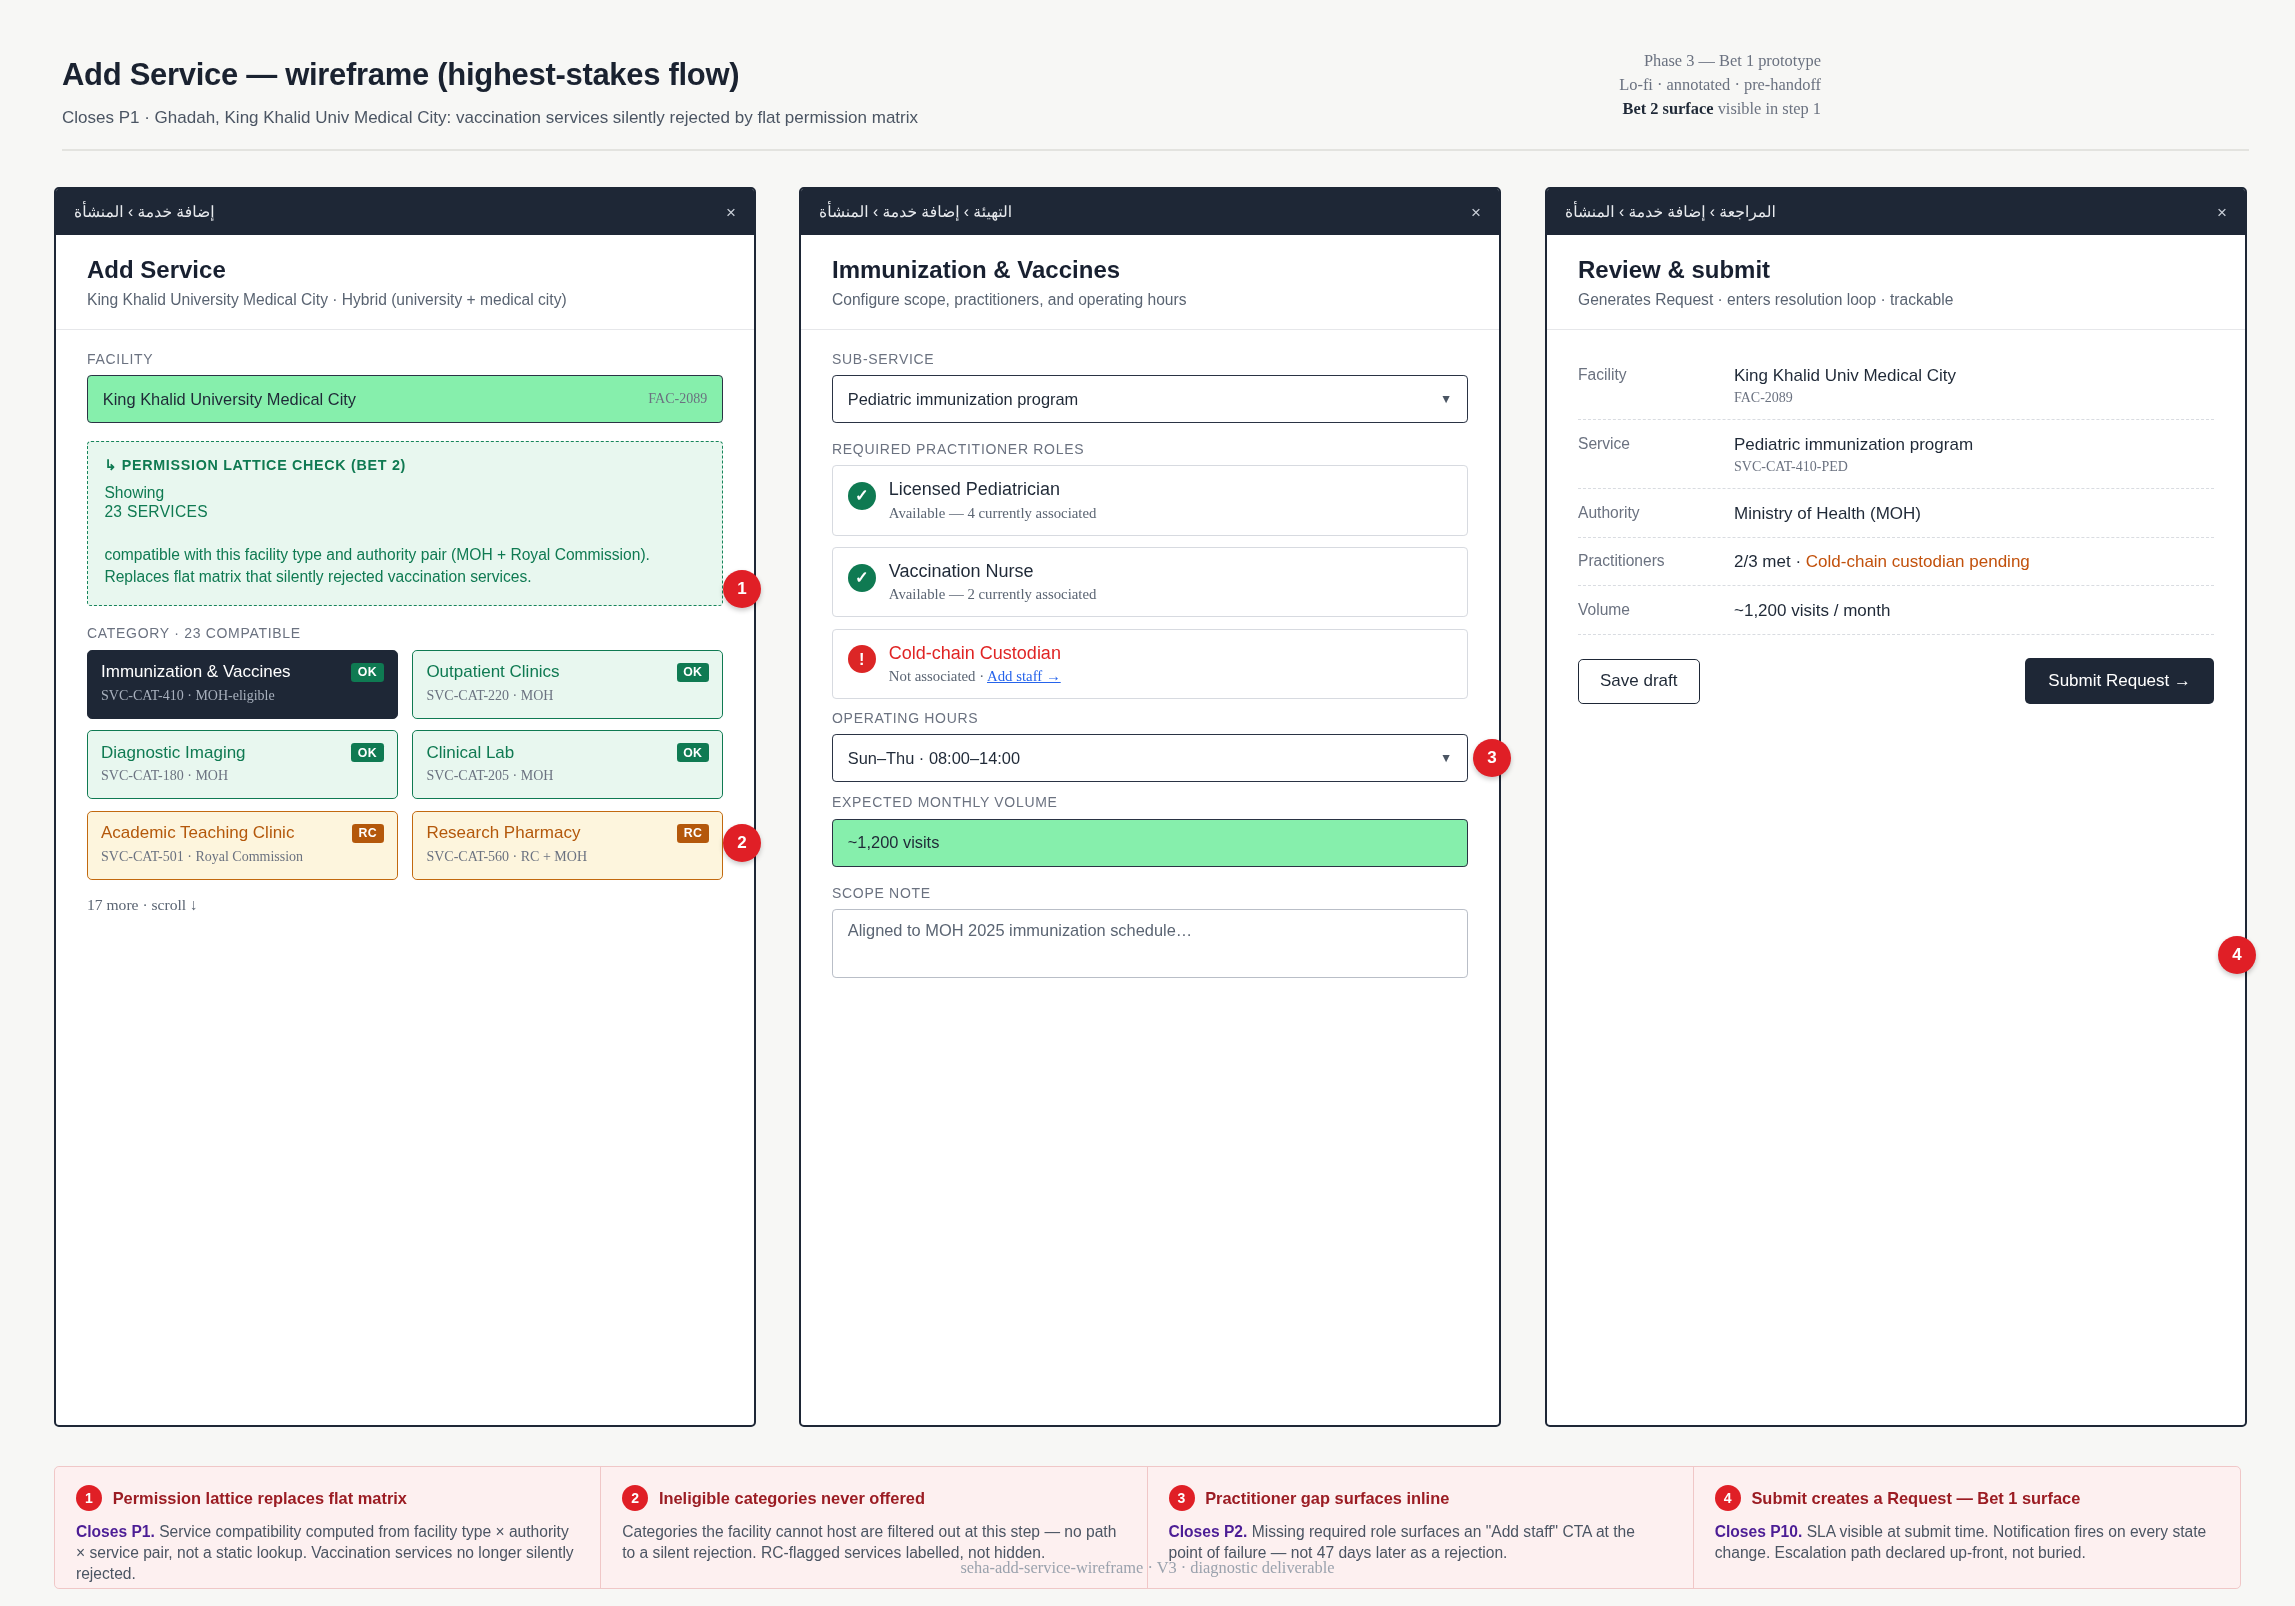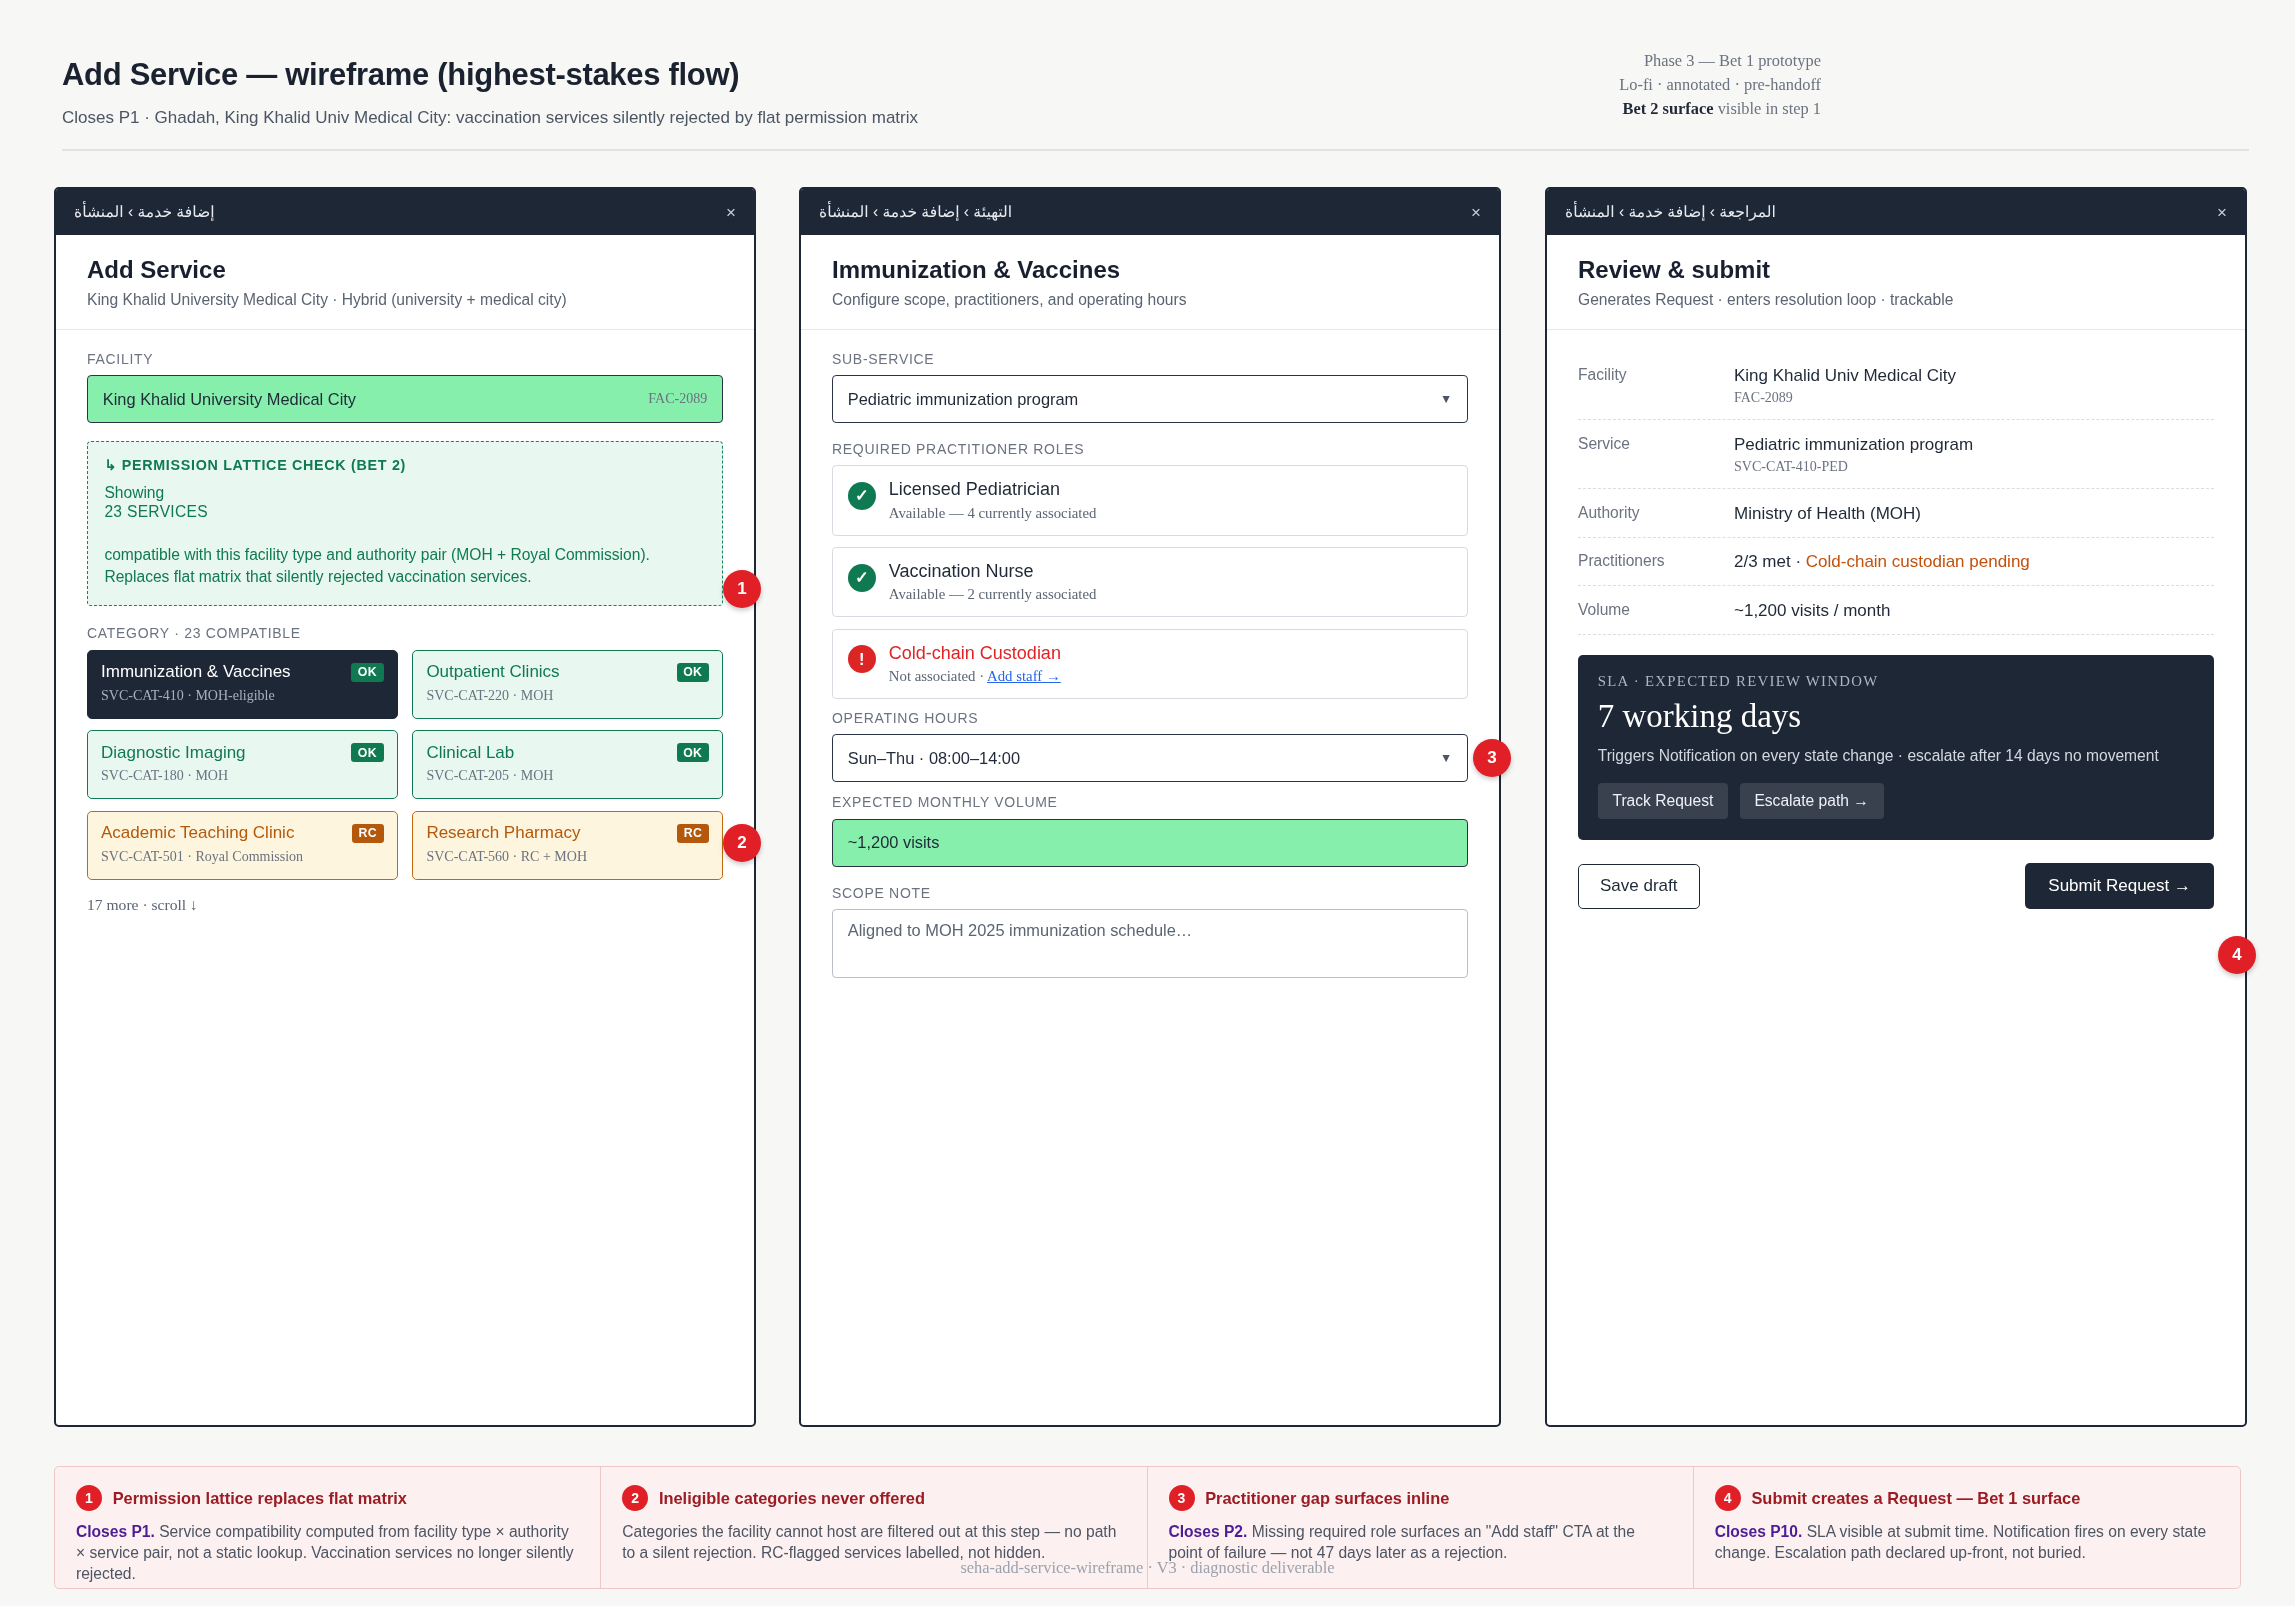--- a/index.html
+++ b/index.html
@@ -378,29 +378,20 @@
             <div class="rev-v">
               <span>2/3 met · </span><span class="warn">Cold-chain custodian pending</span>
             </div>
           </div>
           <div class="rev-row">
             <div class="rev-k">Volume</div>
             <div class="rev-v">~1,200 visits / month</div>
           </div>
         </div>
 
-        <div class="sla">
-          <div class="sla-k">SLA · EXPECTED REVIEW WINDOW</div>
-          <div class="sla-big">7 working days</div>
-          <div class="sla-note">Triggers Notification on every state change · escalate after 14 days no movement</div>
-          <div class="sla-btns">
-            <div class="sla-btn">Track Request</div>
-            <div class="sla-btn">Escalate path →</div>
-          </div>
-        </div>
 
         <div class="pbtns">
           <div class="btn-ghost">Save draft</div>
           <div class="btn-primary">Submit Request →</div>
         </div>
       </div>
     </div>
   </div>
 
   <div class="badge" id="badge-1">1</div>

